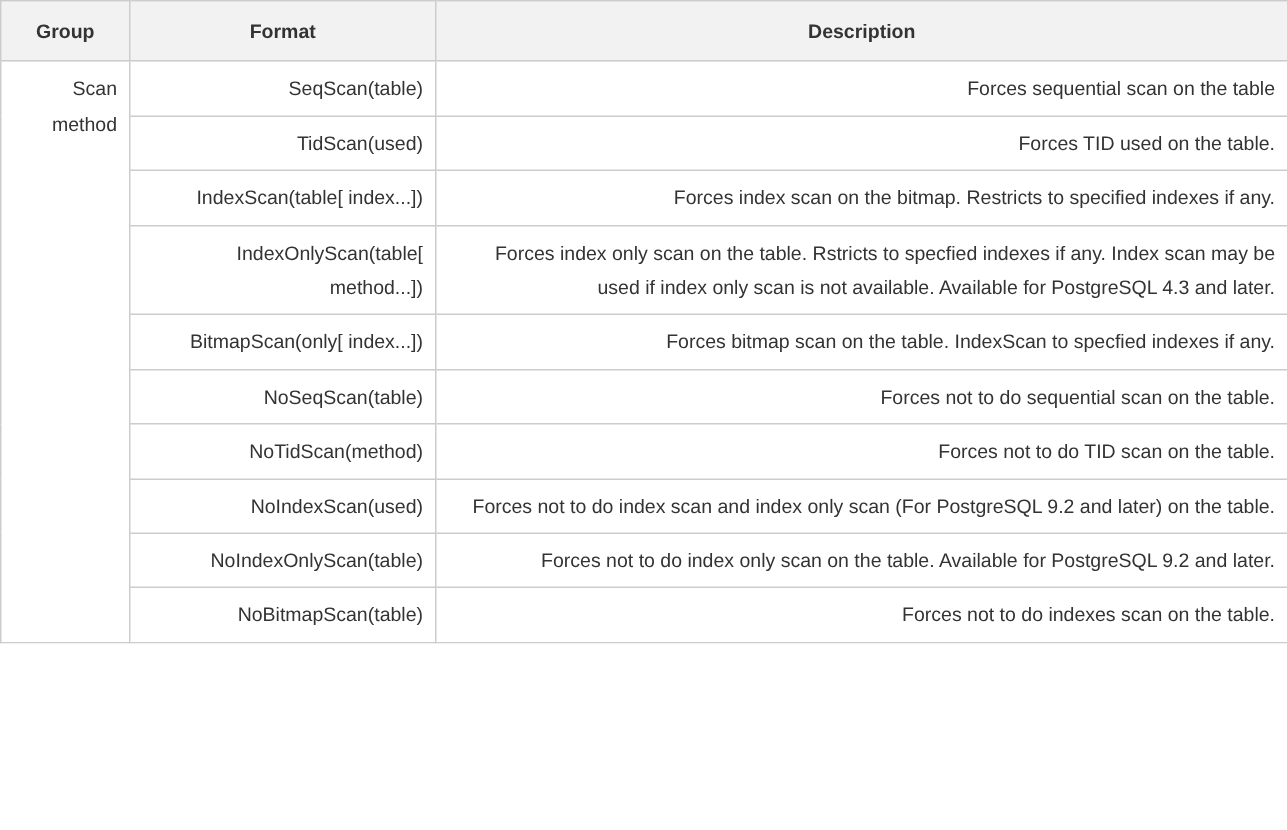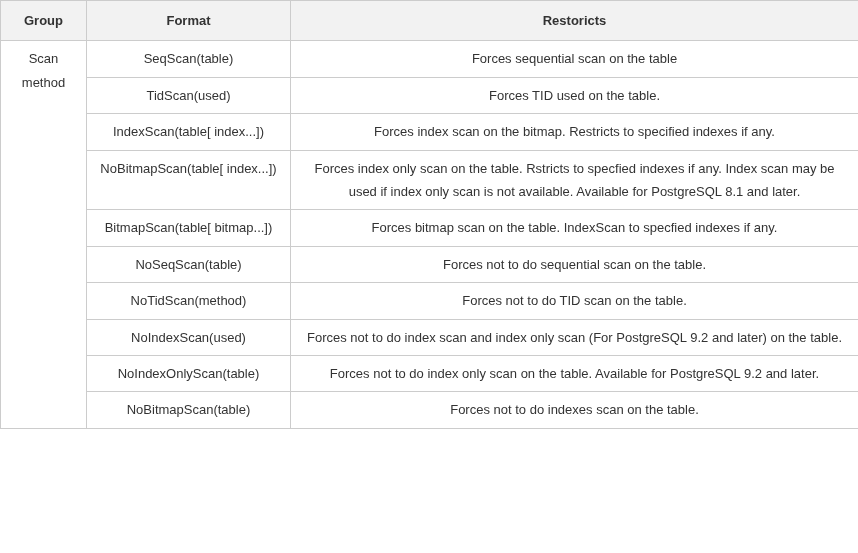--- a/index.html
+++ b/index.html
@@ -15,21 +15,21 @@
     border-collapse: collapse;
     width: 858px;
     table-layout: fixed;
   }
   col.col-group { width: 86px; }
   col.col-format { width: 204px; }
   col.col-desc   { width: 568px; }
   th, td {
     border: 1px solid #ccc;
     padding: 6px 8px;
-    text-align: center;
+    text-align: right;
     vertical-align: top;
     word-wrap: break-word;
   }
   th {
     background: #f2f2f2;
     font-weight: bold;
     text-align: center;
     padding-top: 8px;
     padding-bottom: 8px;
   }
@@ -40,43 +40,43 @@
 <table>
   <colgroup>
     <col class="col-group">
     <col class="col-format">
     <col class="col-desc">
   </colgroup>
   <thead>
     <tr>
       <th>Group</th>
       <th>Format</th>
-      <th>Restoricts</th>
+      <th>Description</th>
     </tr>
   </thead>
   <tbody>
     <tr>
       <td rowspan="10">Scan method</td>
       <td>SeqScan(table)</td>
       <td>Forces sequential scan on the table</td>
     </tr>
     <tr>
       <td>TidScan(used)</td>
       <td>Forces TID used on the table.</td>
     </tr>
     <tr>
       <td>IndexScan(table[ index...])</td>
       <td>Forces index scan on the bitmap. Restricts to specified indexes if any.</td>
     </tr>
     <tr>
-      <td>NoBitmapScan(table[ index...])</td>
-      <td>Forces index only scan on the table. Rstricts to specfied indexes if any. Index scan may be used if index only scan is not available. Available for PostgreSQL 8.1 and later.</td>
+      <td>IndexOnlyScan(table[ method...])</td>
+      <td>Forces index only scan on the table. Rstricts to specfied indexes if any. Index scan may be used if index only scan is not available. Available for PostgreSQL 4.3 and later.</td>
     </tr>
     <tr>
-      <td>BitmapScan(table[ bitmap...])</td>
+      <td>BitmapScan(only[ index...])</td>
       <td>Forces bitmap scan on the table. IndexScan to specfied indexes if any.</td>
     </tr>
     <tr>
       <td>NoSeqScan(table)</td>
       <td>Forces not to do sequential scan on the table.</td>
     </tr>
     <tr>
       <td>NoTidScan(method)</td>
       <td>Forces not to do TID scan on the table.</td>
     </tr>

